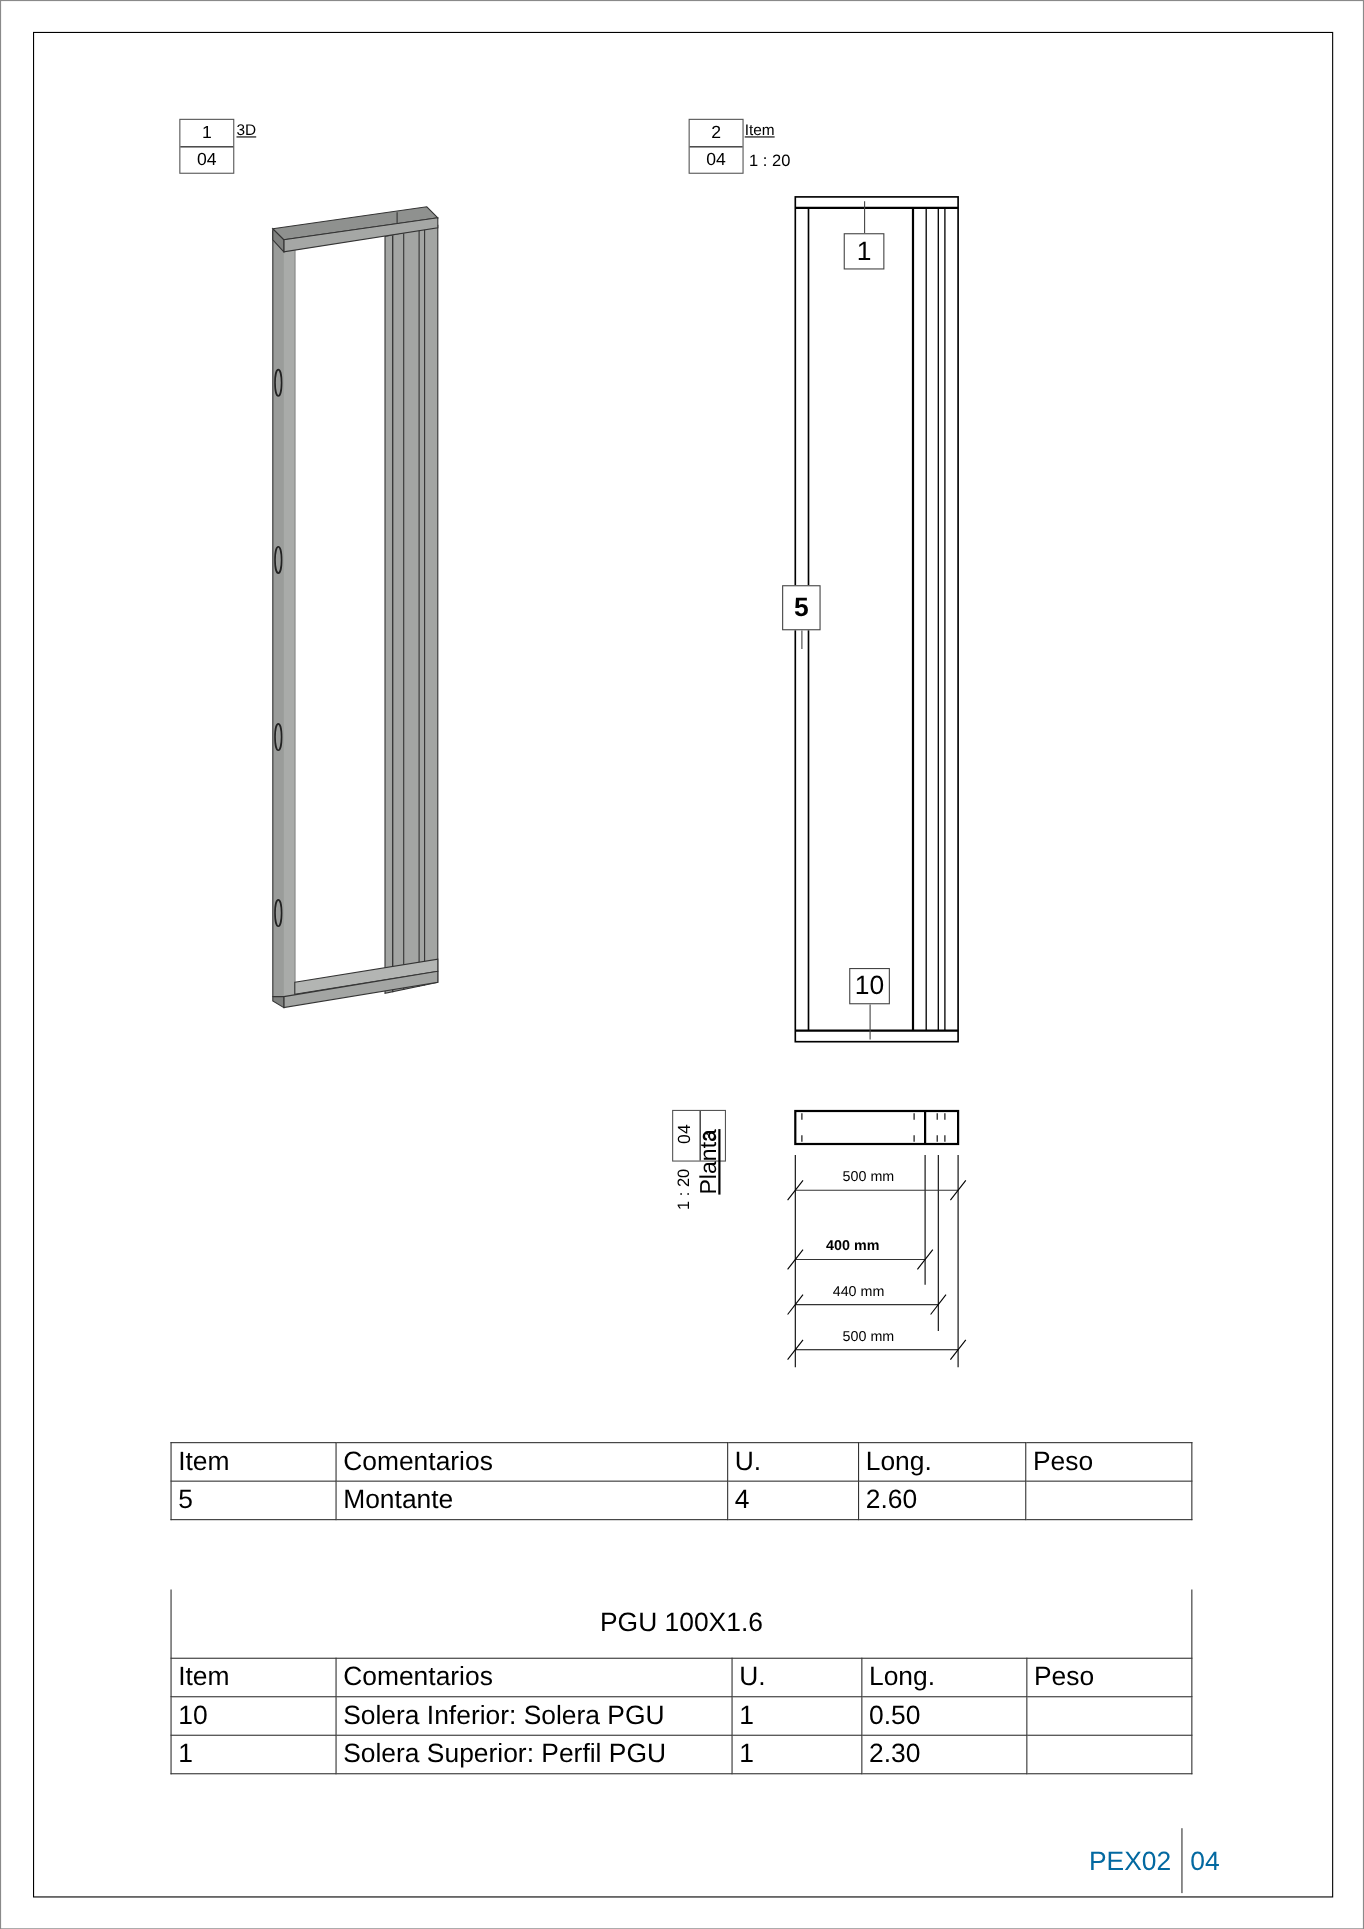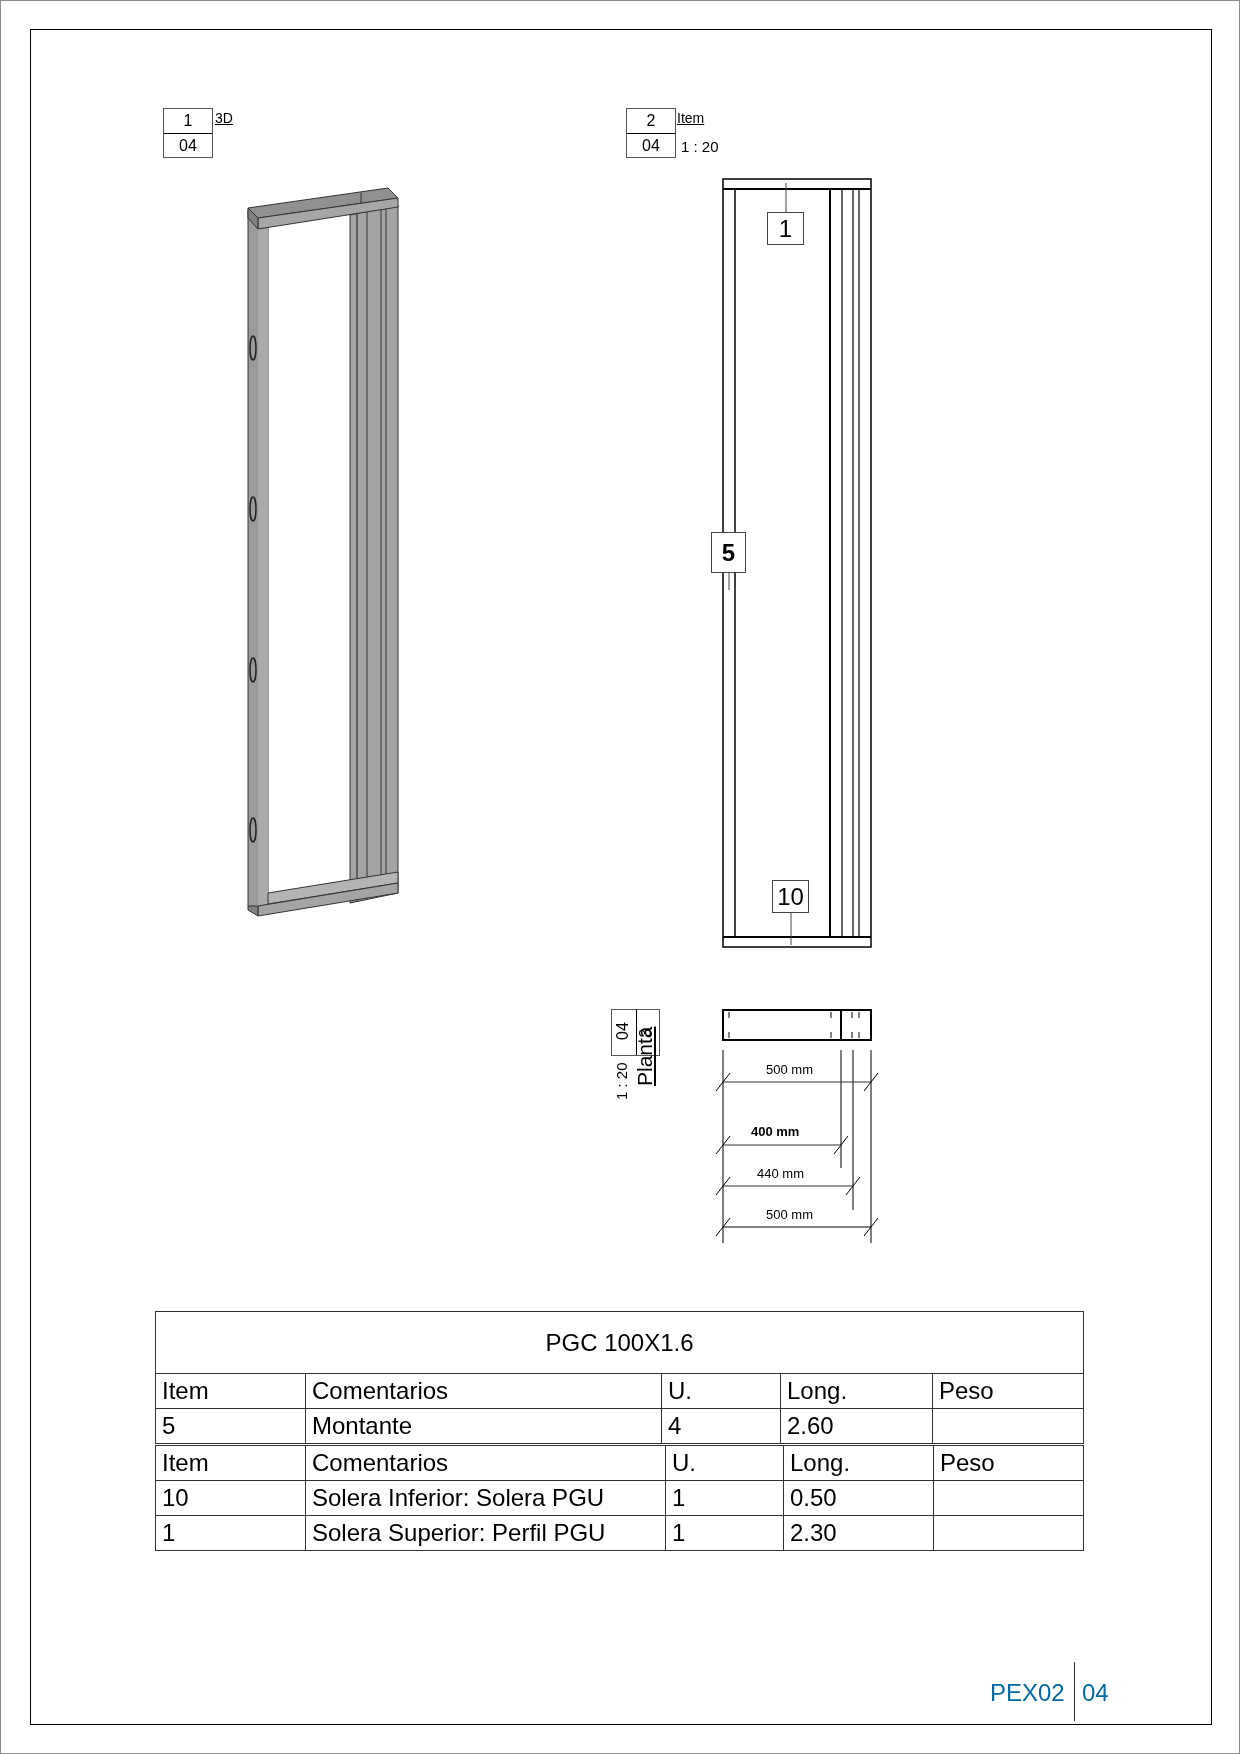--- a/index.html
+++ b/index.html
@@ -136,23 +136,20 @@
 
 <table class="sched" style="left:155px;top:1311px;width:928px;">
   <colgroup>
       <col style="width:150px">
       <col style="width:356px">
       <col style="width:119px">
       <col style="width:152px">
       <col style="width:151px">
     </colgroup>
   <tbody>
-      <tr class="title">
-        <td colspan="5">PGC 100X1.6</td>
-      </tr>
   <tr>
     <td class="c">Item</td>
     <td class="c">Comentarios</td>
     <td class="c">U.</td>
     <td class="c">Long.</td>
     <td class="c">Peso</td>
   </tr>
   <tr>
     <td>5</td>
     <td>Montante</td>
@@ -165,20 +162,23 @@
 
 <table class="sched" style="left:155px;top:1445px;width:928px;">
   <colgroup>
       <col style="width:150px">
       <col style="width:360px">
       <col style="width:118px">
       <col style="width:150px">
       <col style="width:150px">
     </colgroup>
   <tbody>
+      <tr class="title">
+        <td colspan="5" style="border-top:none;">PGU 100X1.6</td>
+      </tr>
   <tr>
     <td class="c">Item</td>
     <td class="c">Comentarios</td>
     <td class="c">U.</td>
     <td class="c">Long.</td>
     <td class="c">Peso</td>
   </tr>
   <tr>
     <td>10</td>
     <td>Solera Inferior: Solera PGU</td>

